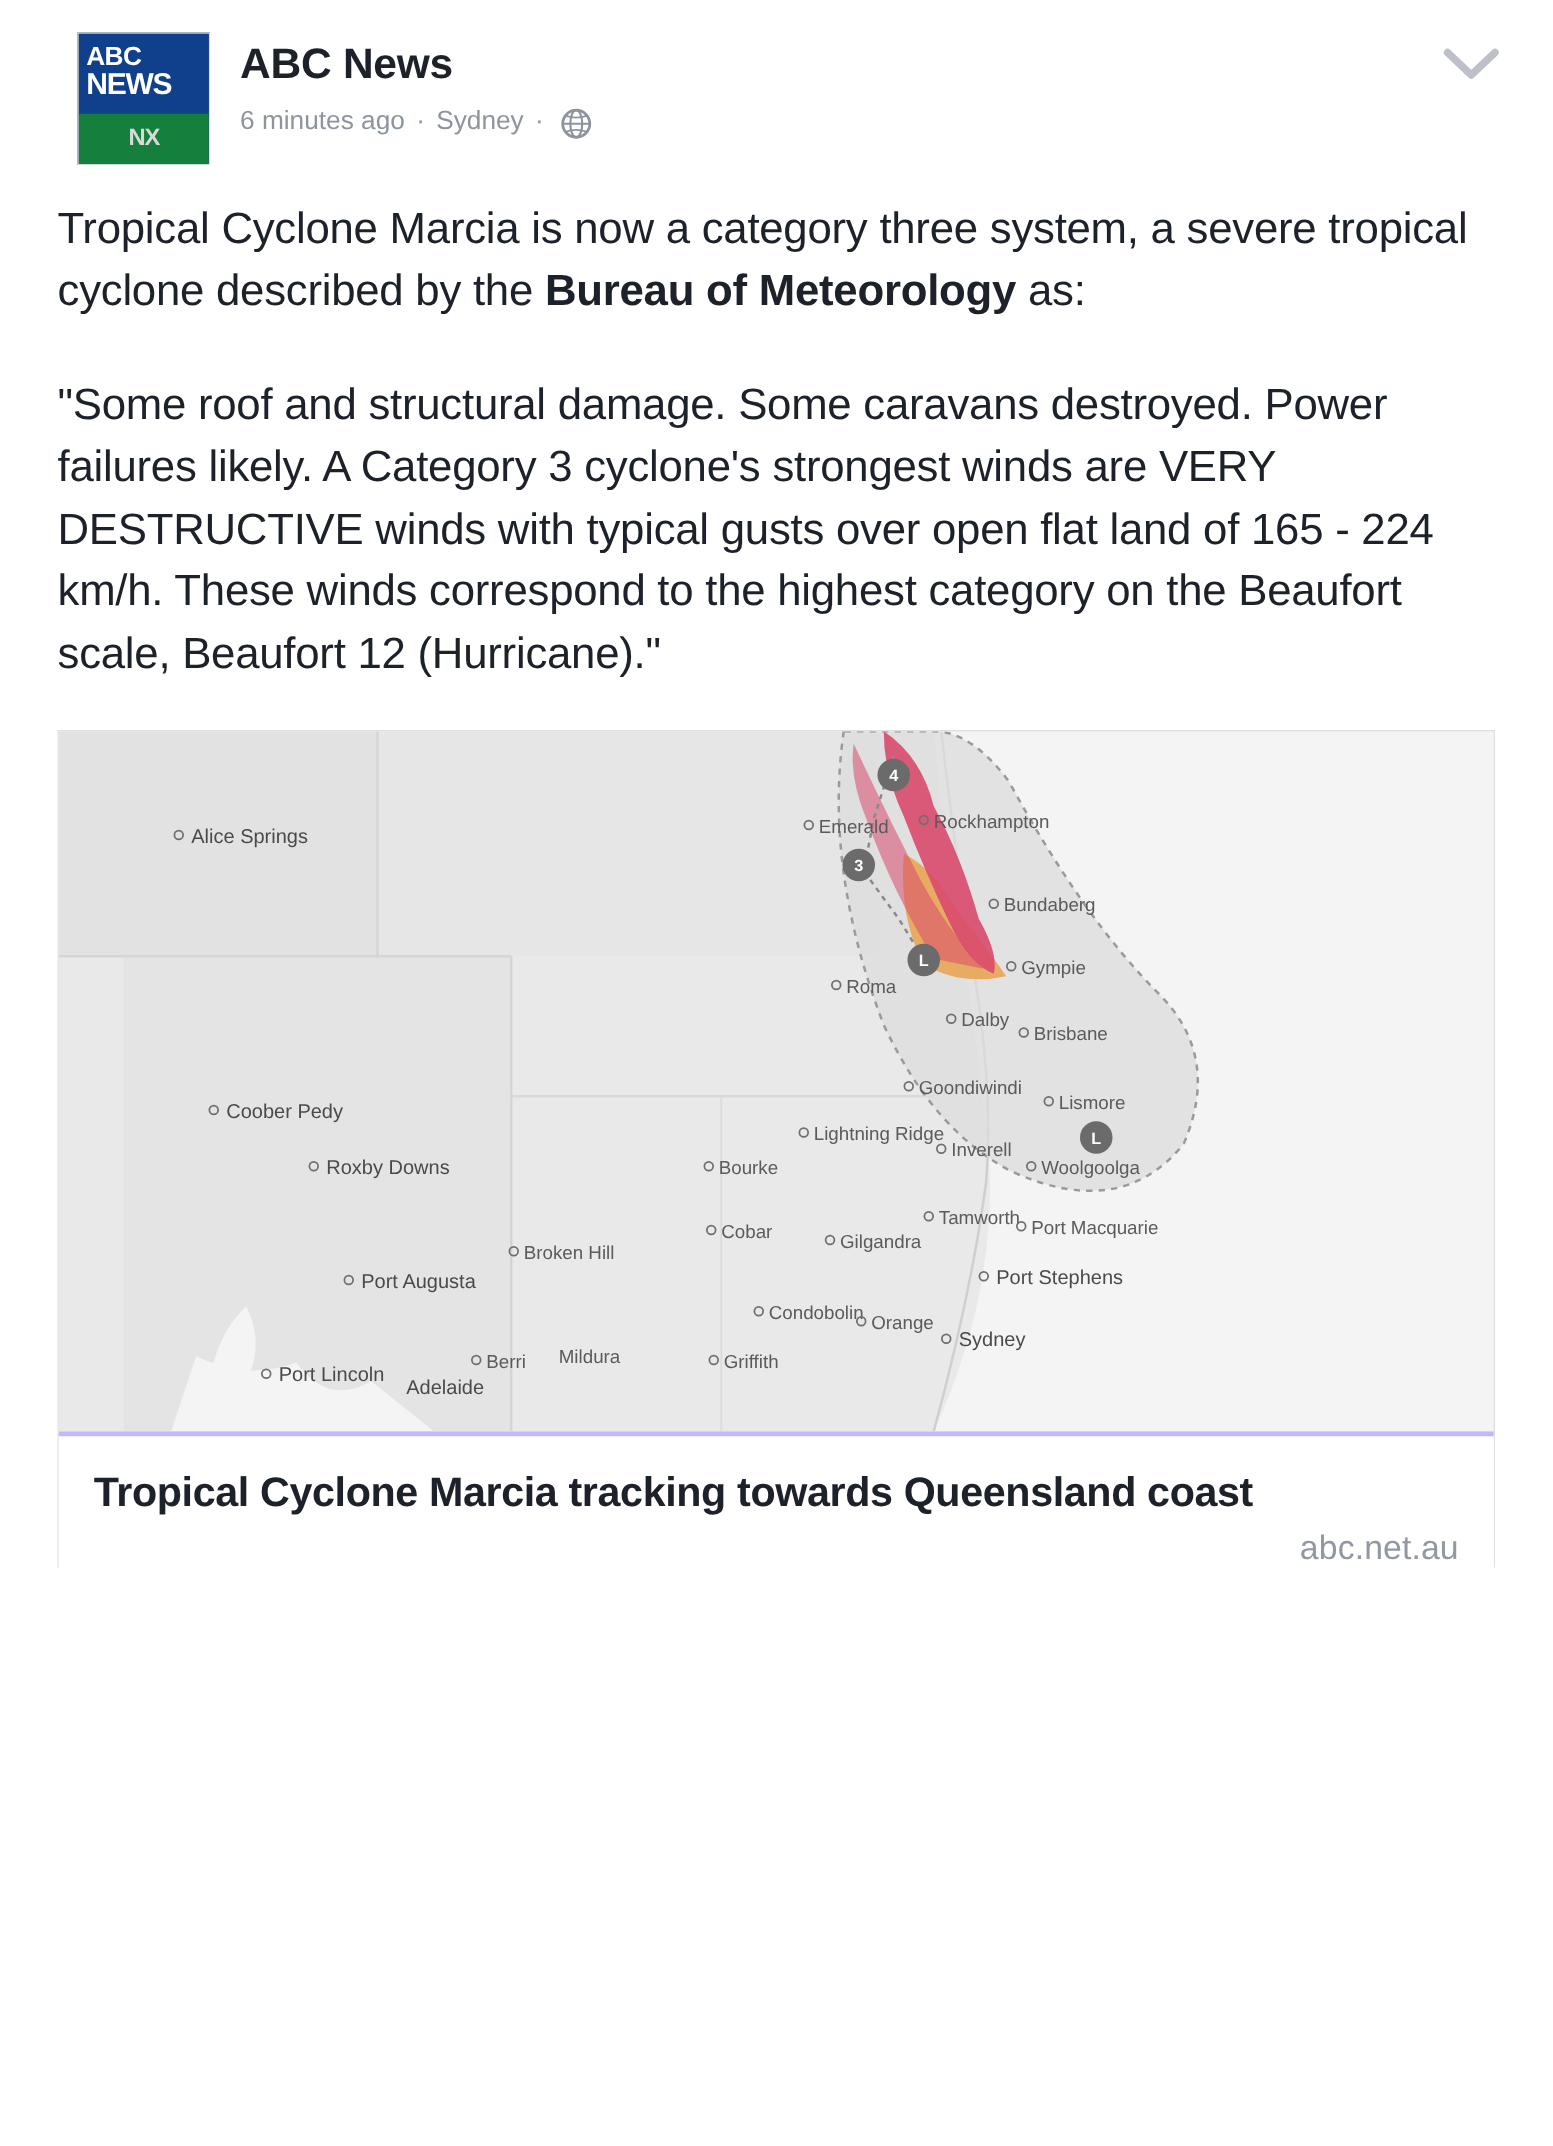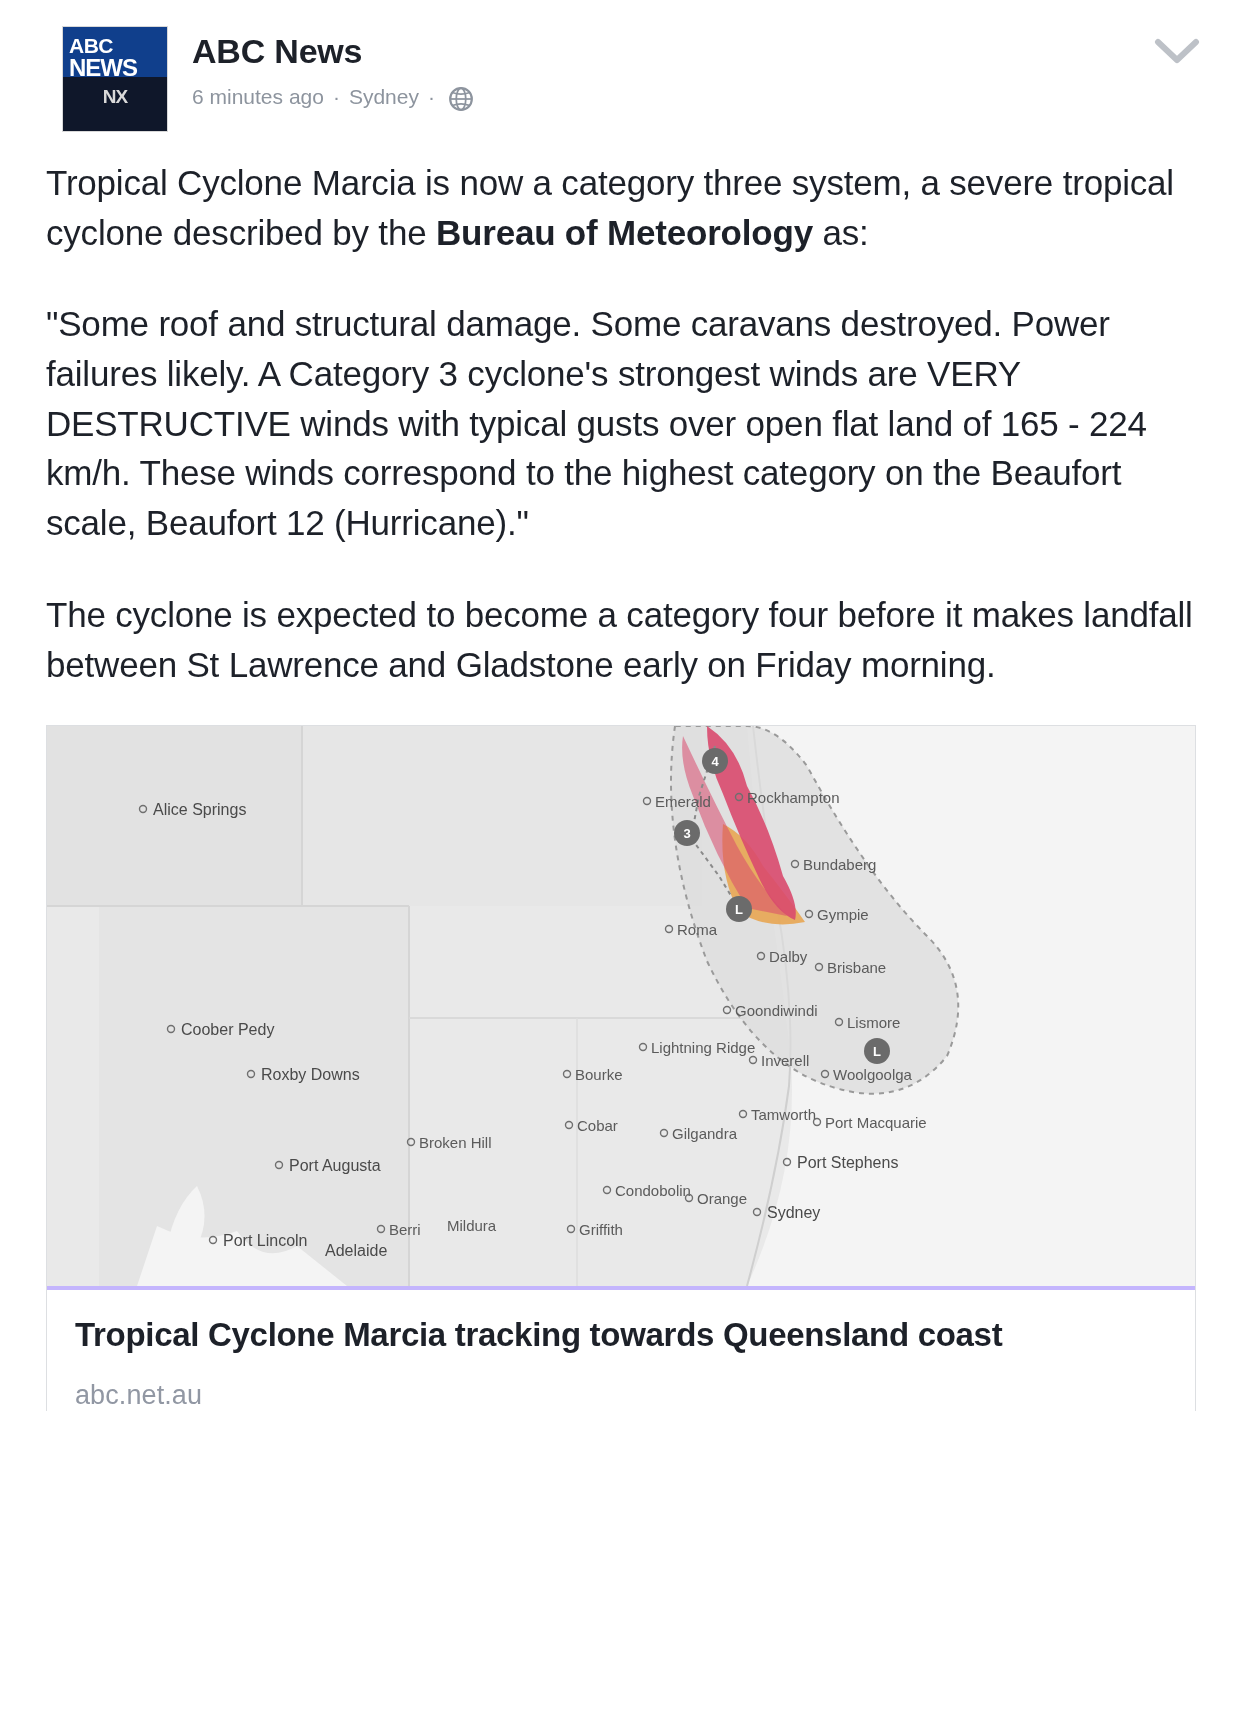--- a/index.html
+++ b/index.html
@@ -47,22 +47,22 @@
     display: block;
   }
   .avatar .abc-line2 {
     font-size: 24px;
     letter-spacing: -1px;
     display: block;
   }
   .avatar .abc-bottom {
     position: absolute;
     left: 0; right: 0; bottom: 0;
-    height: 54px;
-    background: #0f172a;
+    height: 40px;
+    background: #15803d;
     color: #d9d9d9;
     font-size: 19px;
     font-weight: bold;
     text-align: center;
     line-height: 40px;
     letter-spacing: -1px;
   }
   .header-text {
     margin-left: 24px;
     padding-top: 6px;
@@ -133,24 +133,25 @@
     border-top: 4px solid #c4b5fd;
   }
   .attach-title {
     font-size: 33px;
     font-weight: bold;
     color: #1d2129;
     line-height: 1.28;
     letter-spacing: -0.3px;
   }
   .attach-domain {
-    margin-top: 24px;
+    margin-top: 8px;
     font-size: 27px;
     color: #9197a3;
     letter-spacing: 0.1px;
+    text-align: right;
   }
 
   
   .mlabel { font-family: "Liberation Sans", sans-serif; font-size: 15px; fill: #5b5b5b; }
   .mlabel-big { font-family: "Liberation Sans", sans-serif; font-size: 16px; fill: #4a4a4a; }
   .mdot { fill: none; stroke: #6f6f6f; stroke-width: 1.4; }
   .marker-circle { fill: #6b6b6b; }
   .marker-text { font-family: "Liberation Sans", sans-serif; font-size: 13px; fill: #ffffff; font-weight: bold; text-anchor: middle; }
 </style>
 </head>
@@ -187,21 +188,20 @@
   <div class="chevron">
     <svg viewBox="0 0 46 30" width="46" height="30">
       <path d="M4 6 L23 24 L42 6" fill="none" stroke="#bdc1c7" stroke-width="6" stroke-linecap="round" stroke-linejoin="round"></path>
     </svg>
   </div>
 </div>
 
 <div class="post-body">
   <p><span>Tropical Cyclone Marcia is now a category three system, a severe tropical cyclone described by the </span><b>Bureau of Meteorology</b><span> as:</span></p>
   <p>"Some roof and structural damage. Some caravans destroyed. Power failures likely. A Category 3 cyclone's strongest winds are VERY DESTRUCTIVE winds with typical gusts over open flat land of 165 - 224 km/h. These winds correspond to the highest category on the Beaufort scale, Beaufort 12 (Hurricane)."</p>
-  <p>The cyclone is expected to become a category four before it makes landfall between St Lawrence and Gladstone early on Friday morning.</p>
 </div>
 
 <div class="attachment">
   <div class="map-wrap">
     <svg class="map-svg" viewBox="0 0 1148 560" preserveAspectRatio="xMidYMid slice">
 
       <rect x="0" y="0" width="1148" height="560" fill="#e9e9e9"></rect>
 
       <rect x="0" y="0" width="255" height="180" fill="#e2e2e2"></rect>
       <rect x="255" y="0" width="400" height="180" fill="#e6e6e6"></rect>

